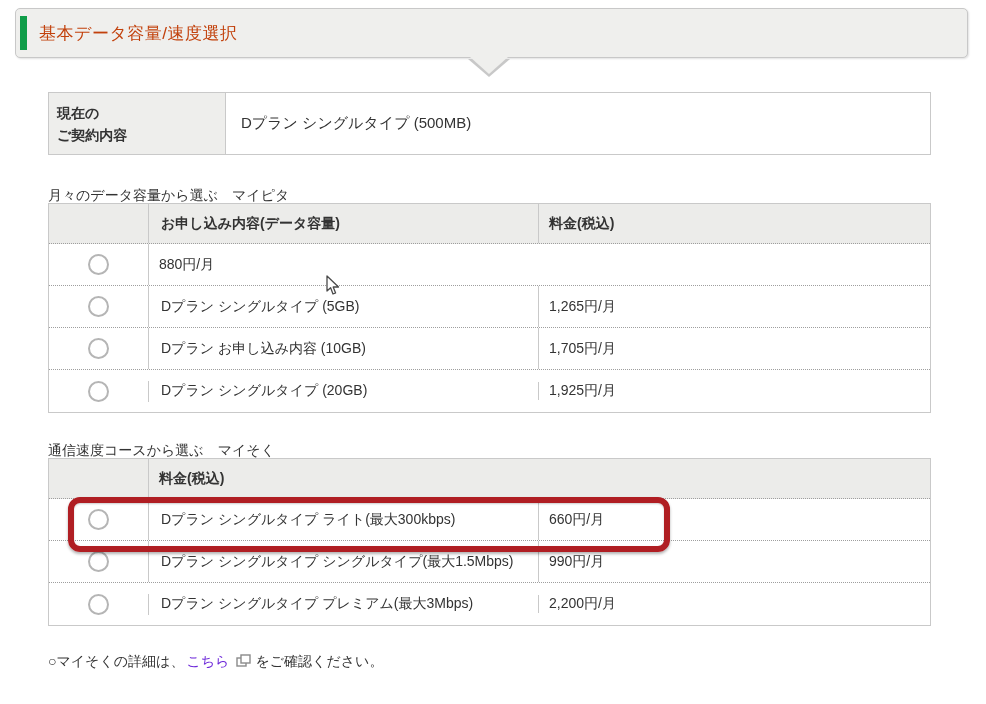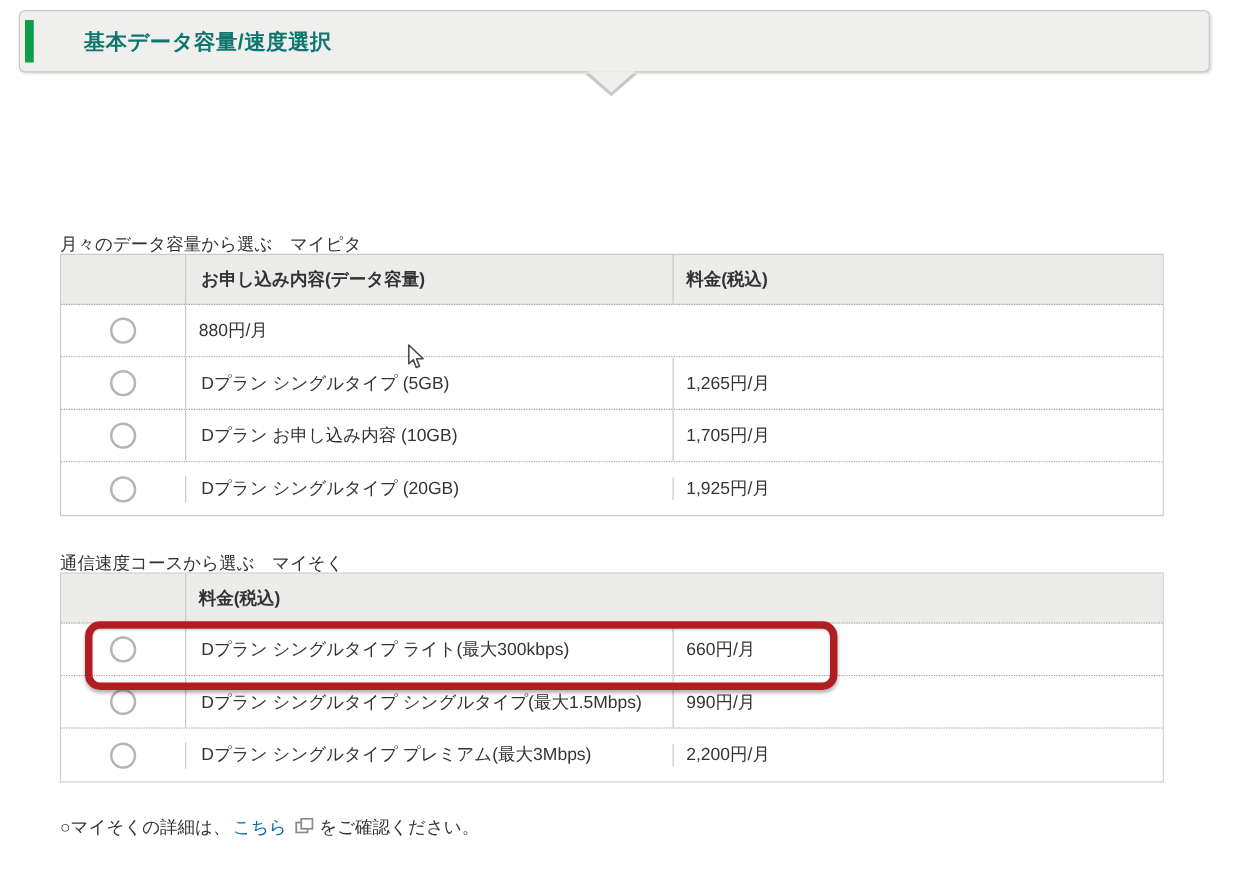--- a/index.html
+++ b/index.html
@@ -21,23 +21,22 @@
     border-radius: 5px;
     box-shadow: 1px 1px 2px rgba(0,0,0,0.12);
   }
   .header-accent {
     position: absolute; left: 4px; top: 7px; width: 7px; height: 34px;
     background: #0f9d49;
   }
   .header-title {
     position: absolute; left: 23px; top: 0; height: 48px;
     display: flex; align-items: center;
-    font-size: 17px; font-weight: bold; color: #0f766e;
+    font-size: 17px; font-weight: normal; color: #c2410c;
     letter-spacing: 0.5px;
-    margin-left: 28px;
   }
   .pointer-tri-outer {
     position: absolute; left: 468px; top: 59px;
     width: 0; height: 0;
     border-left: 21px solid transparent;
     border-right: 21px solid transparent;
     border-top: 18px solid #c8c8c8;
   }
   .pointer-tri-inner {
     position: absolute; left: 470px; top: 57px;
@@ -103,38 +102,45 @@
     box-shadow: 0 2px 3px rgba(0,0,0,0.3), inset 0 1px 2px rgba(0,0,0,0.2);
     pointer-events: none;
   }
 
   
   .footer-note {
     position: absolute; left: 48px; top: 653px;
     font-size: 14px; color: #333;
     display: flex; align-items: center; gap: 2px;
   }
-  .footer-link { color: #0369a1; text-decoration: none; cursor: pointer; }
+  .footer-link { color: #6d28d9; text-decoration: none; cursor: pointer; }
   .ext-icon { display: inline-block; margin: 0 2px 0 5px; }
 
   
   .mouse-cursor { position: absolute; left: 326px; top: 275px; pointer-events: none; }
 </style>
 </head>
 <body>
 
 <div class="stage">
 
   <div class="header-box">
     <span class="header-accent"></span>
     <div class="header-title">基本データ容量/速度選択</div>
   </div>
   <div class="pointer-tri-outer"></div>
   <div class="pointer-tri-inner"></div>
 
+  <div class="contract-box">
+    <div class="contract-label">
+      <div>現在の</div>
+      <div>ご契約内容</div>
+    </div>
+    <div class="contract-value">Dプラン シングルタイプ (500MB)</div>
+  </div>
 
   <div class="section-title s1">月々のデータ容量から選ぶ　マイピタ</div>
   <div class="plan-table t1">
     <div class="ptr head">
       <div class="cell c-radio"></div>
       <div class="cell c-plan">お申し込み内容(データ容量)</div>
       <div class="cell c-price">料金(税込)</div>
     </div>
     <div class="ptr body">
       <div class="cell c-radio">

